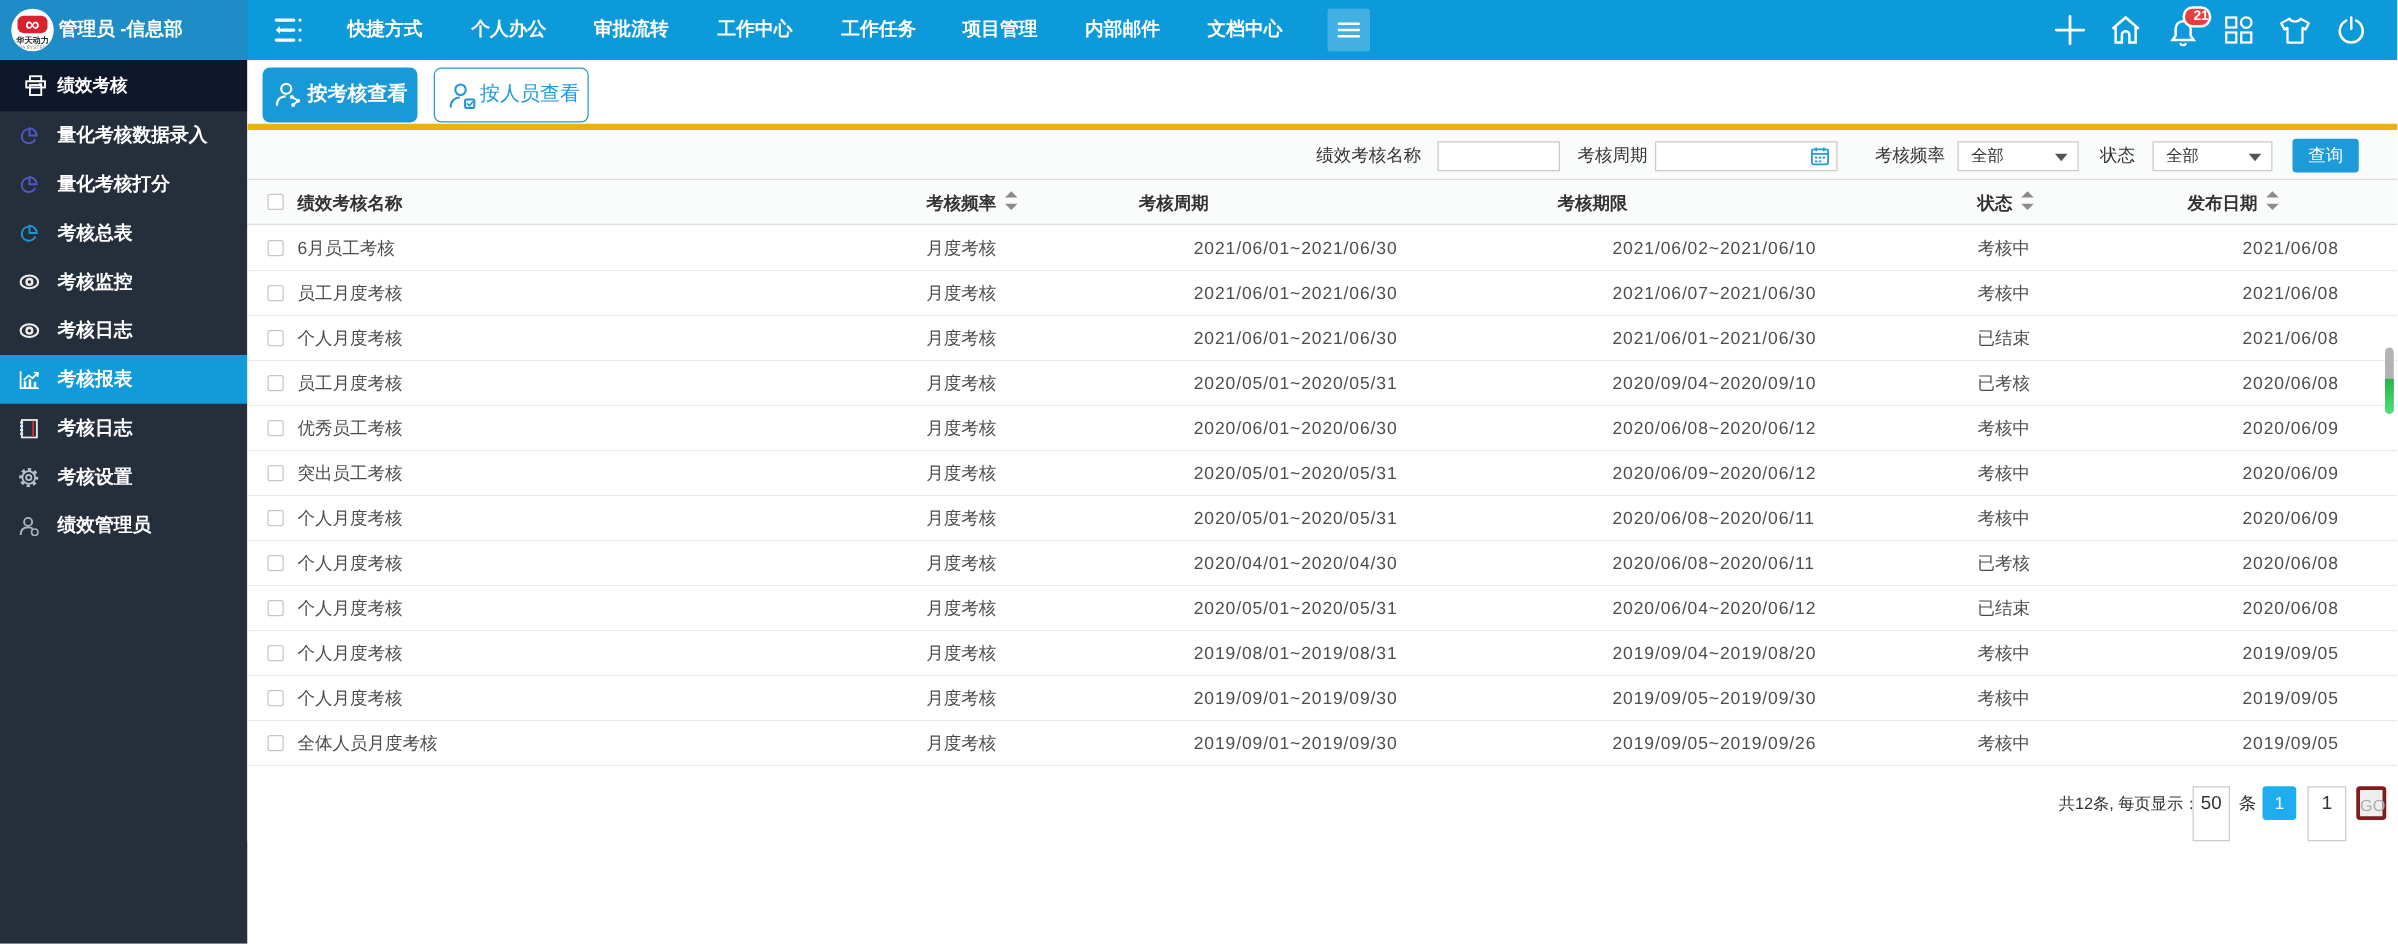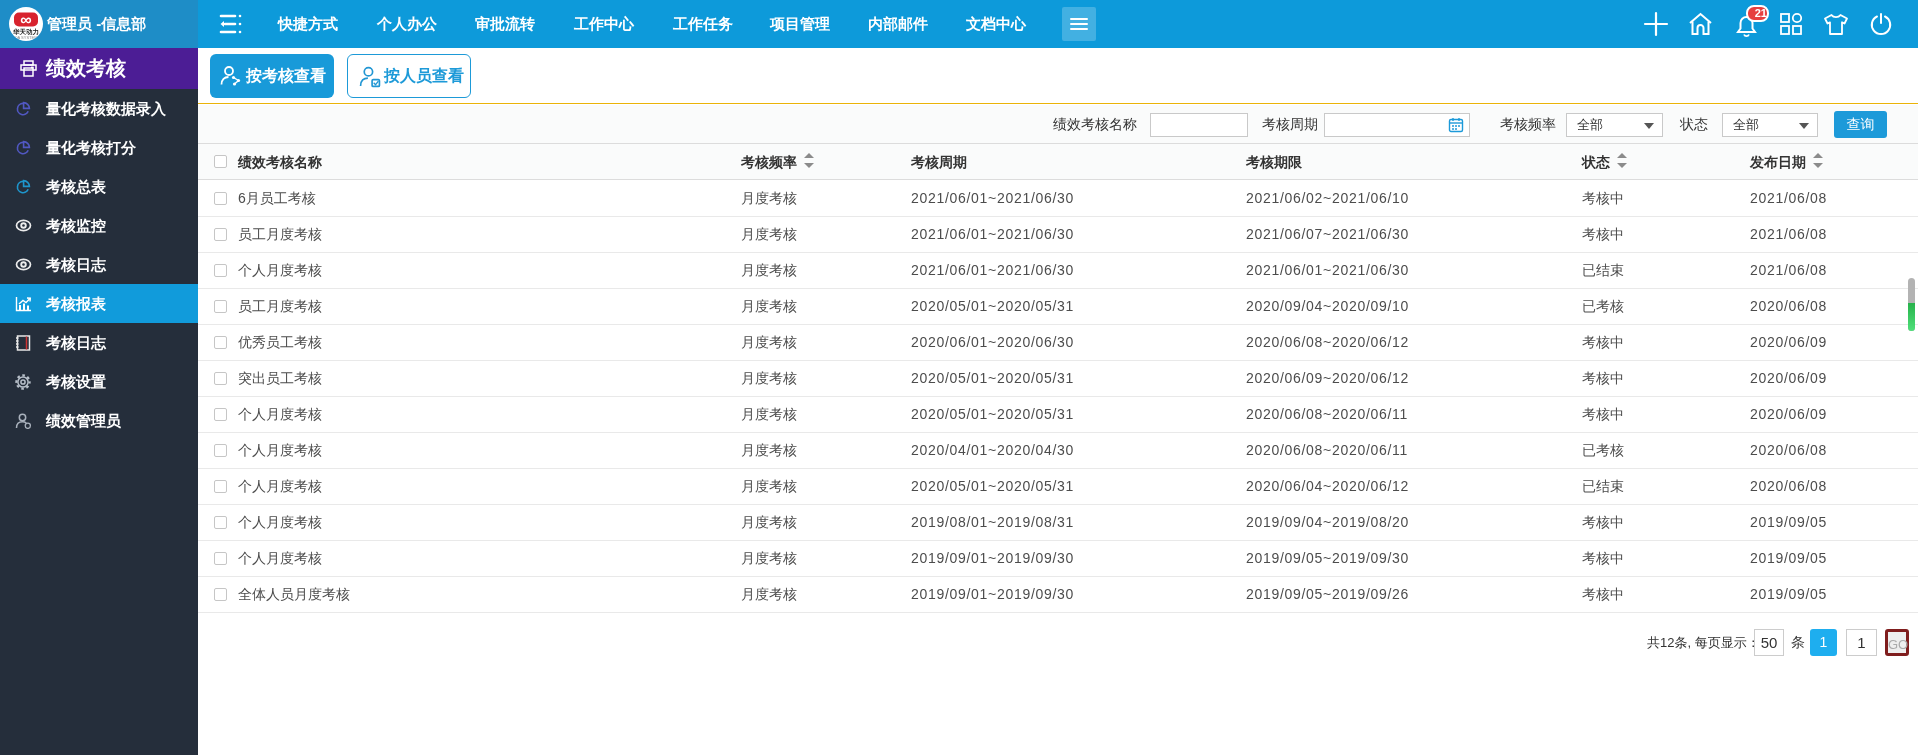--- a/index.html
+++ b/index.html
@@ -17,52 +17,52 @@
 #morebox { position:absolute; left:1062px; top:7px; width:34px; height:34px; background:rgba(255,255,255,0.22); border-radius:2px; }
 #morebox svg { position:absolute; left:8px; top:8px; }
 .ticon { position:absolute; top:11px; }
 #badge21 { position:absolute; left:1746px; top:5px; width:23px; height:17px; background:#e63f3f; border:2px solid #fff; border-radius:8px; color:#fff; font-size:11px; font-weight:bold; text-align:right; line-height:13px; z-index:3; }
 
 
 #sidebar { position:absolute; left:0; top:48px; width:198px; height:707px; background:#252e3b; }
 .mitem { position:absolute; left:0; width:198px; height:39px; color:#fff; font-size:15px; font-weight:bold; }
 .mitem .mtxt { position:absolute; left:46px; top:0; height:39px; line-height:39px; }
 .mitem svg { position:absolute; left:15px; top:12px; }
-#mgroup { position:absolute; left:0; top:0; width:198px; height:41px; background:#4c1d95; color:#fff; font-size:20px; font-weight:bold; }
+#mgroup { position:absolute; left:0; top:0; width:198px; height:41px; background:#0f172a; color:#fff; font-size:14px; font-weight:bold; }
 #mgroup .mtxt { position:absolute; left:46px; top:0; height:41px; line-height:41px; }
 #mgroup svg { position:absolute; left:20px; top:12px; }
 .mactive { background:#119bdb; }
 
 
 #main { position:absolute; left:198px; top:48px; width:1720px; height:707px; background:#fff; }
-#btnrow { position:absolute; left:0; top:0; width:1720px; height:56px; background:#fff; border-bottom:1px solid #eab308; }
+#btnrow { position:absolute; left:0; top:0; width:1720px; height:56px; background:#fff; border-bottom:5px solid #eab308; }
 #btn1 { position:absolute; left:12px; top:6px; width:124px; height:44px; background:#189ad9; border-radius:6px; color:#fff; font-size:16px; font-weight:bold; line-height:44px; }
 #btn1 span { position:absolute; left:36px; top:0; white-space:nowrap; }
 #btn2 { position:absolute; left:149px; top:6px; width:124px; height:44px; background:#fff; border:1px solid #1d9ad8; border-radius:6px; color:#1d9ad8; font-size:16px; line-height:42px; }
-#btn2 span { position:absolute; left:36px; top:0; white-space:nowrap;font-weight:bold; }
+#btn2 span { position:absolute; left:36px; top:0; white-space:nowrap; }
 
 #filterrow { position:absolute; left:0; top:57px; width:1720px; height:39px; background:#fafbfb; border-bottom:1px solid #dcdcdc; font-size:14px; color:#333; }
 .flabel { position:absolute; top:0; height:39px; line-height:39px; }
 .finput { position:absolute; top:8px; height:24px; background:#fff; border:1px solid #c9c9c9; }
 .fselect { position:absolute; top:8px; height:24px; background:#fff; border:1px solid #c9c9c9; font-size:13px; color:#333; line-height:22px; }
 .fselect .sarrow { position:absolute; right:8px; top:9px; width:0; height:0; border-left:5px solid transparent; border-right:5px solid transparent; border-top:6px solid #555; }
 #qbtn { position:absolute; left:1636px; top:6px; width:53px; height:27px; background:#1d9ad9; border-radius:3px; color:#fff; font-size:14px; text-align:center; line-height:27px; }
 
 #thead { position:absolute; left:0; top:96px; width:1720px; height:36px; background:#fafbfb; border-bottom:1px solid #dcdcdc; font-size:14px; font-weight:bold; color:#333; }
 .hcell { position:absolute; top:0; height:36px; line-height:36px; }
 .rows { position:absolute; left:0; top:133px; width:1720px; }
 .trow { position:relative; width:1720px; height:36px; border-bottom:1px solid #e9e9e9; font-size:14px; color:#4c4c4c; background:#fff; }
 .tcell { position:absolute; top:0; height:36px; line-height:35px; }
 .cbx { position:absolute; left:16px; top:11px; width:13px; height:13px; border:1px solid #c6c6c6; border-radius:2px; background:#fff; }
 .c1 { left:40px; } .c2 { left:543px; } .c3 { left:713px; } .c4 { left:1048px; } .c5 { left:1384px; } .c6 { left:1552px; }
-.trow .c3, .trow .c4, .trow .c6 { letter-spacing:0.7px; }
+.trow .c3, .trow .c4, .trow .c6 { letter-spacing:0.7px;margin-left:44px; }
 
 #pagerow { position:absolute; left:0; top:565px; width:1720px; height:60px; background:#fff; font-size:14px; color:#333; }
 #pgtext { position:absolute; left:1449px; top:16px; height:27px; line-height:27px; font-size:13px; }
-.pgbox { position:absolute; top:16px; height:27px; border:1px solid #ccc; background:#fff; text-align:center; font-size:15px; color:#333; line-height:25px; }
+.pgbox { position:absolute; top:16px; height:44px; border:1px solid #ccc; background:#fff; text-align:center; font-size:15px; color:#333; line-height:25px; }
 #pg1 { position:absolute; left:1612px; top:16px; width:27px; height:27px; background:#1eaeef; border-radius:3px; color:#fff; font-size:14px; text-align:center; line-height:27px; }
 #pggo { position:absolute; left:1687px; top:16px; width:24px; height:27px; background:#eee; border:3px solid #7f1d1d; border-radius:3px; color:#aaa; font-size:13px; text-align:center; line-height:25px; }
 
 .sortic { display:inline-block; position:relative; width:12px; height:14px; margin-left:6px; }
 .sortic:before { content:""; position:absolute; left:1px; top:0; width:0; height:0;
   border-left:5px solid transparent; border-right:5px solid transparent; border-bottom:5px solid #8b8b8b; }
 .sortic:after { content:""; position:absolute; left:1px; bottom:-1px; width:0; height:0;
   border-left:5px solid transparent; border-right:5px solid transparent; border-top:5px solid #8b8b8b; }
 
 

